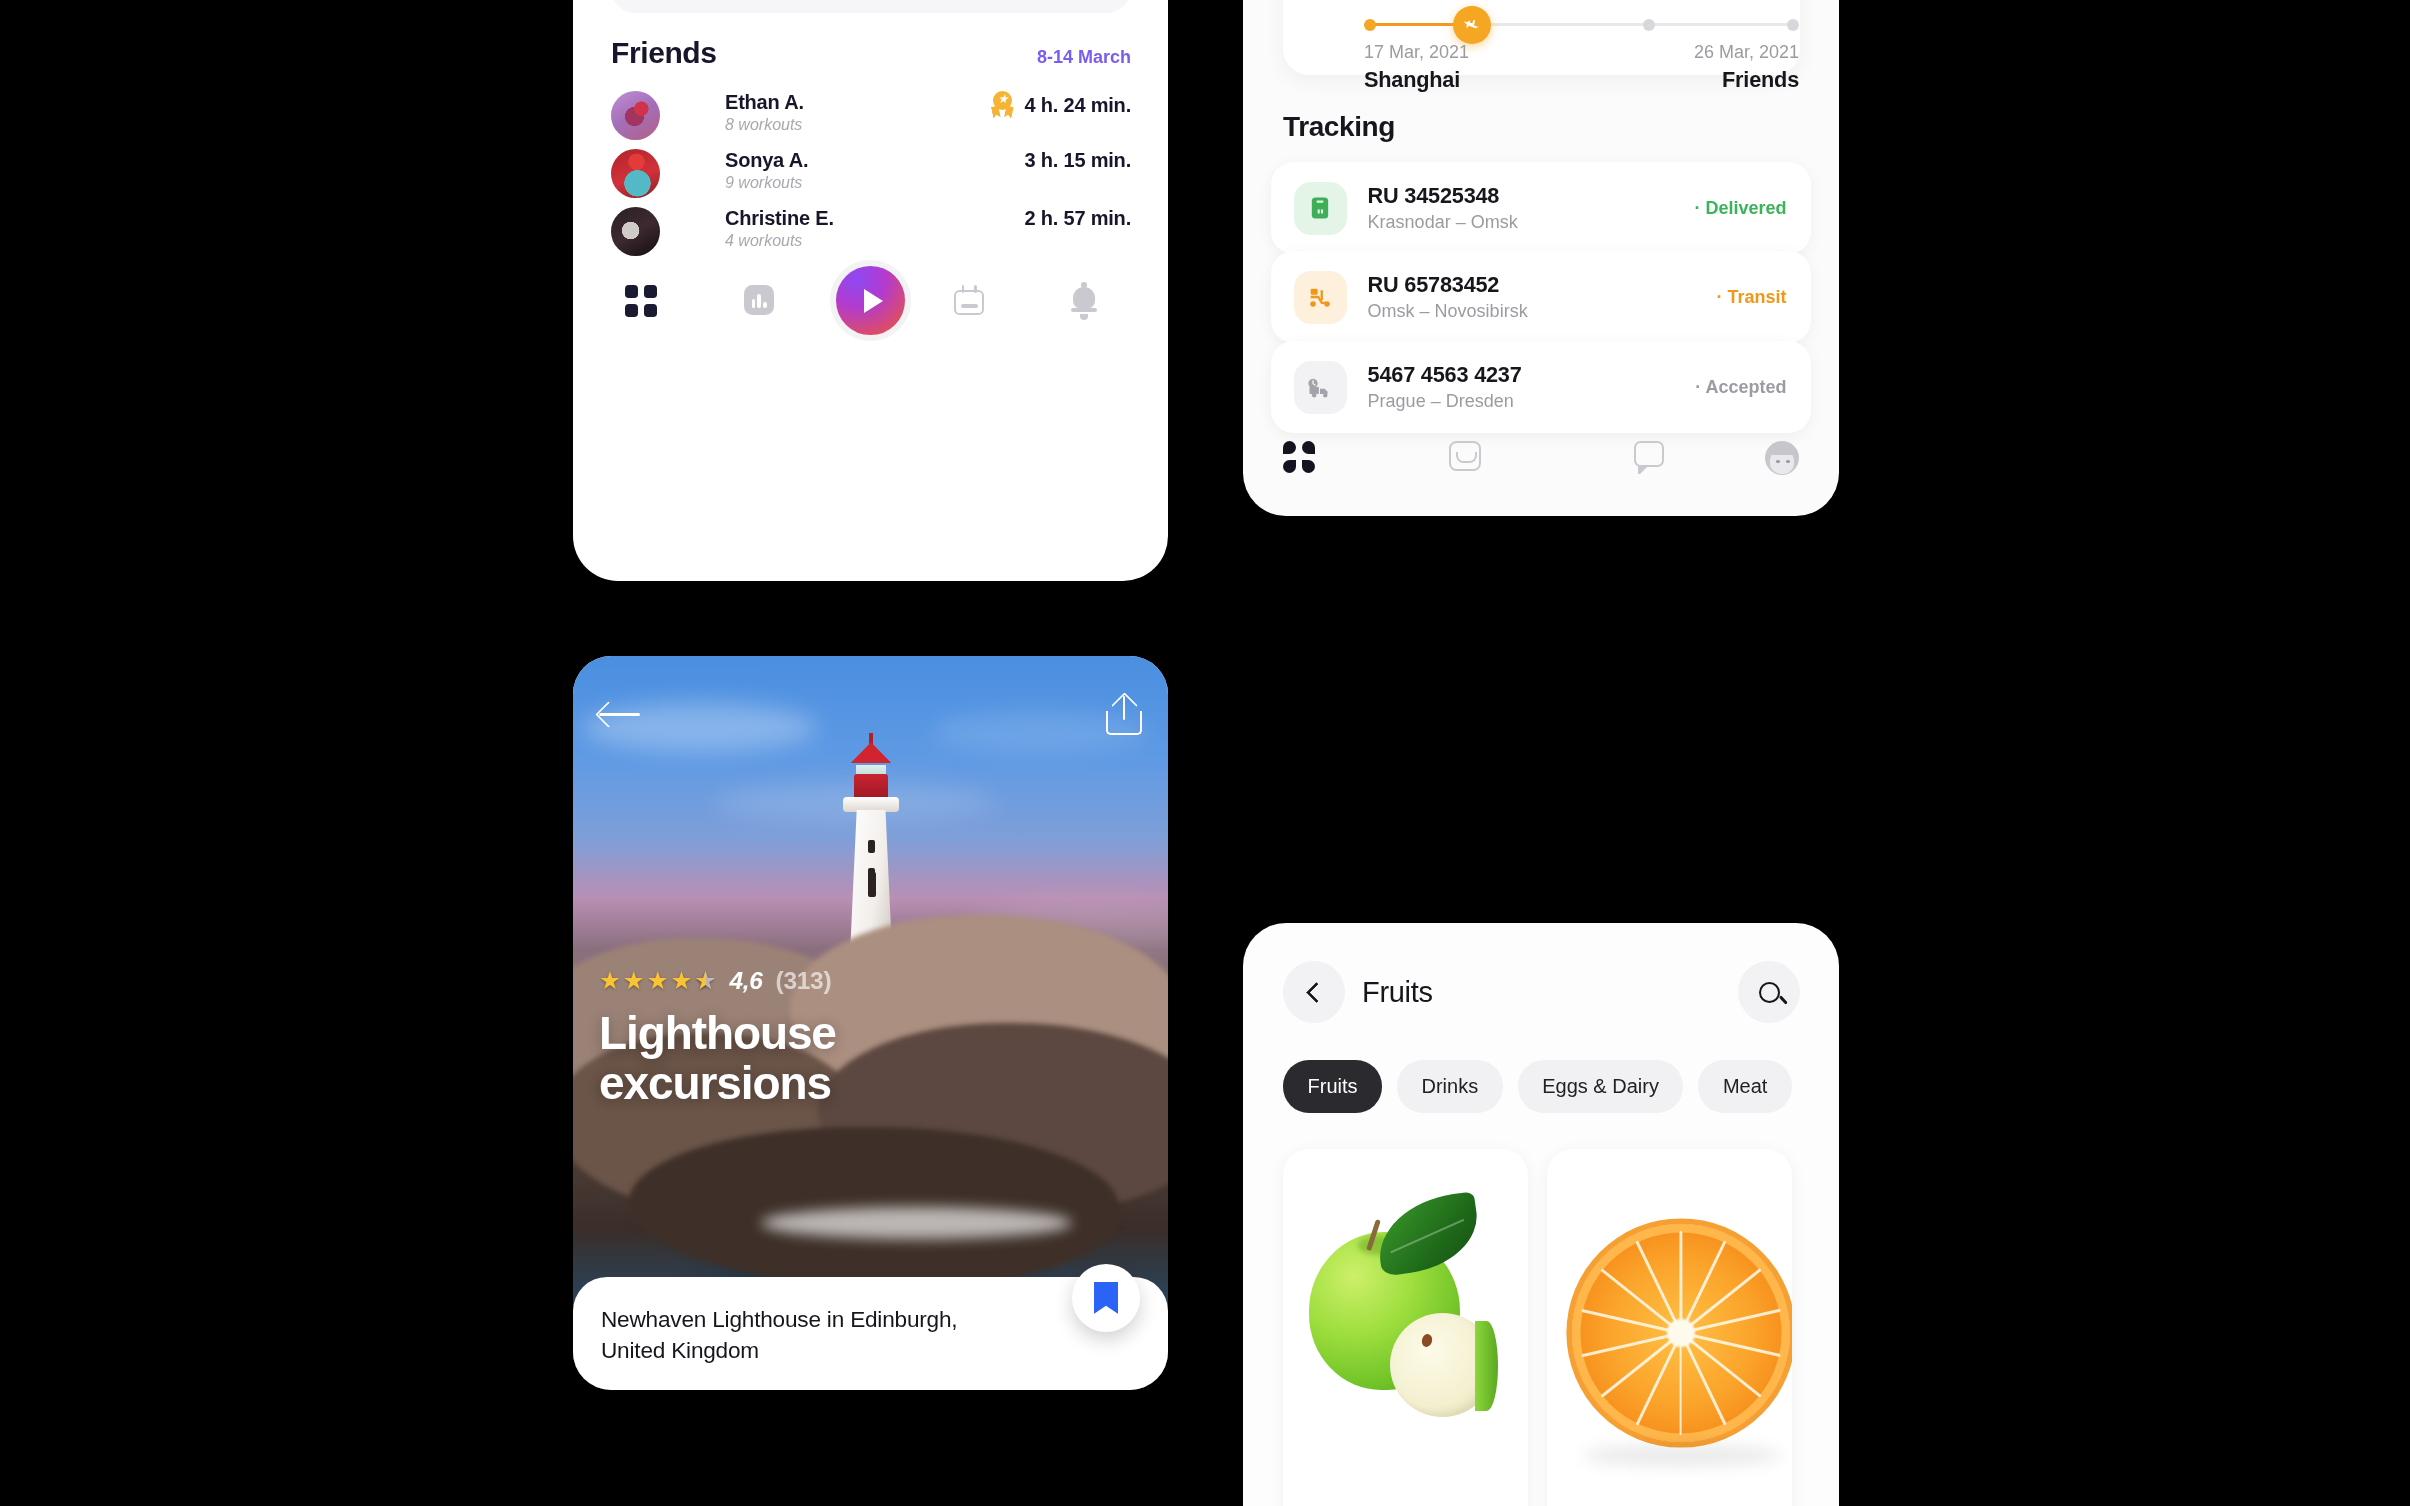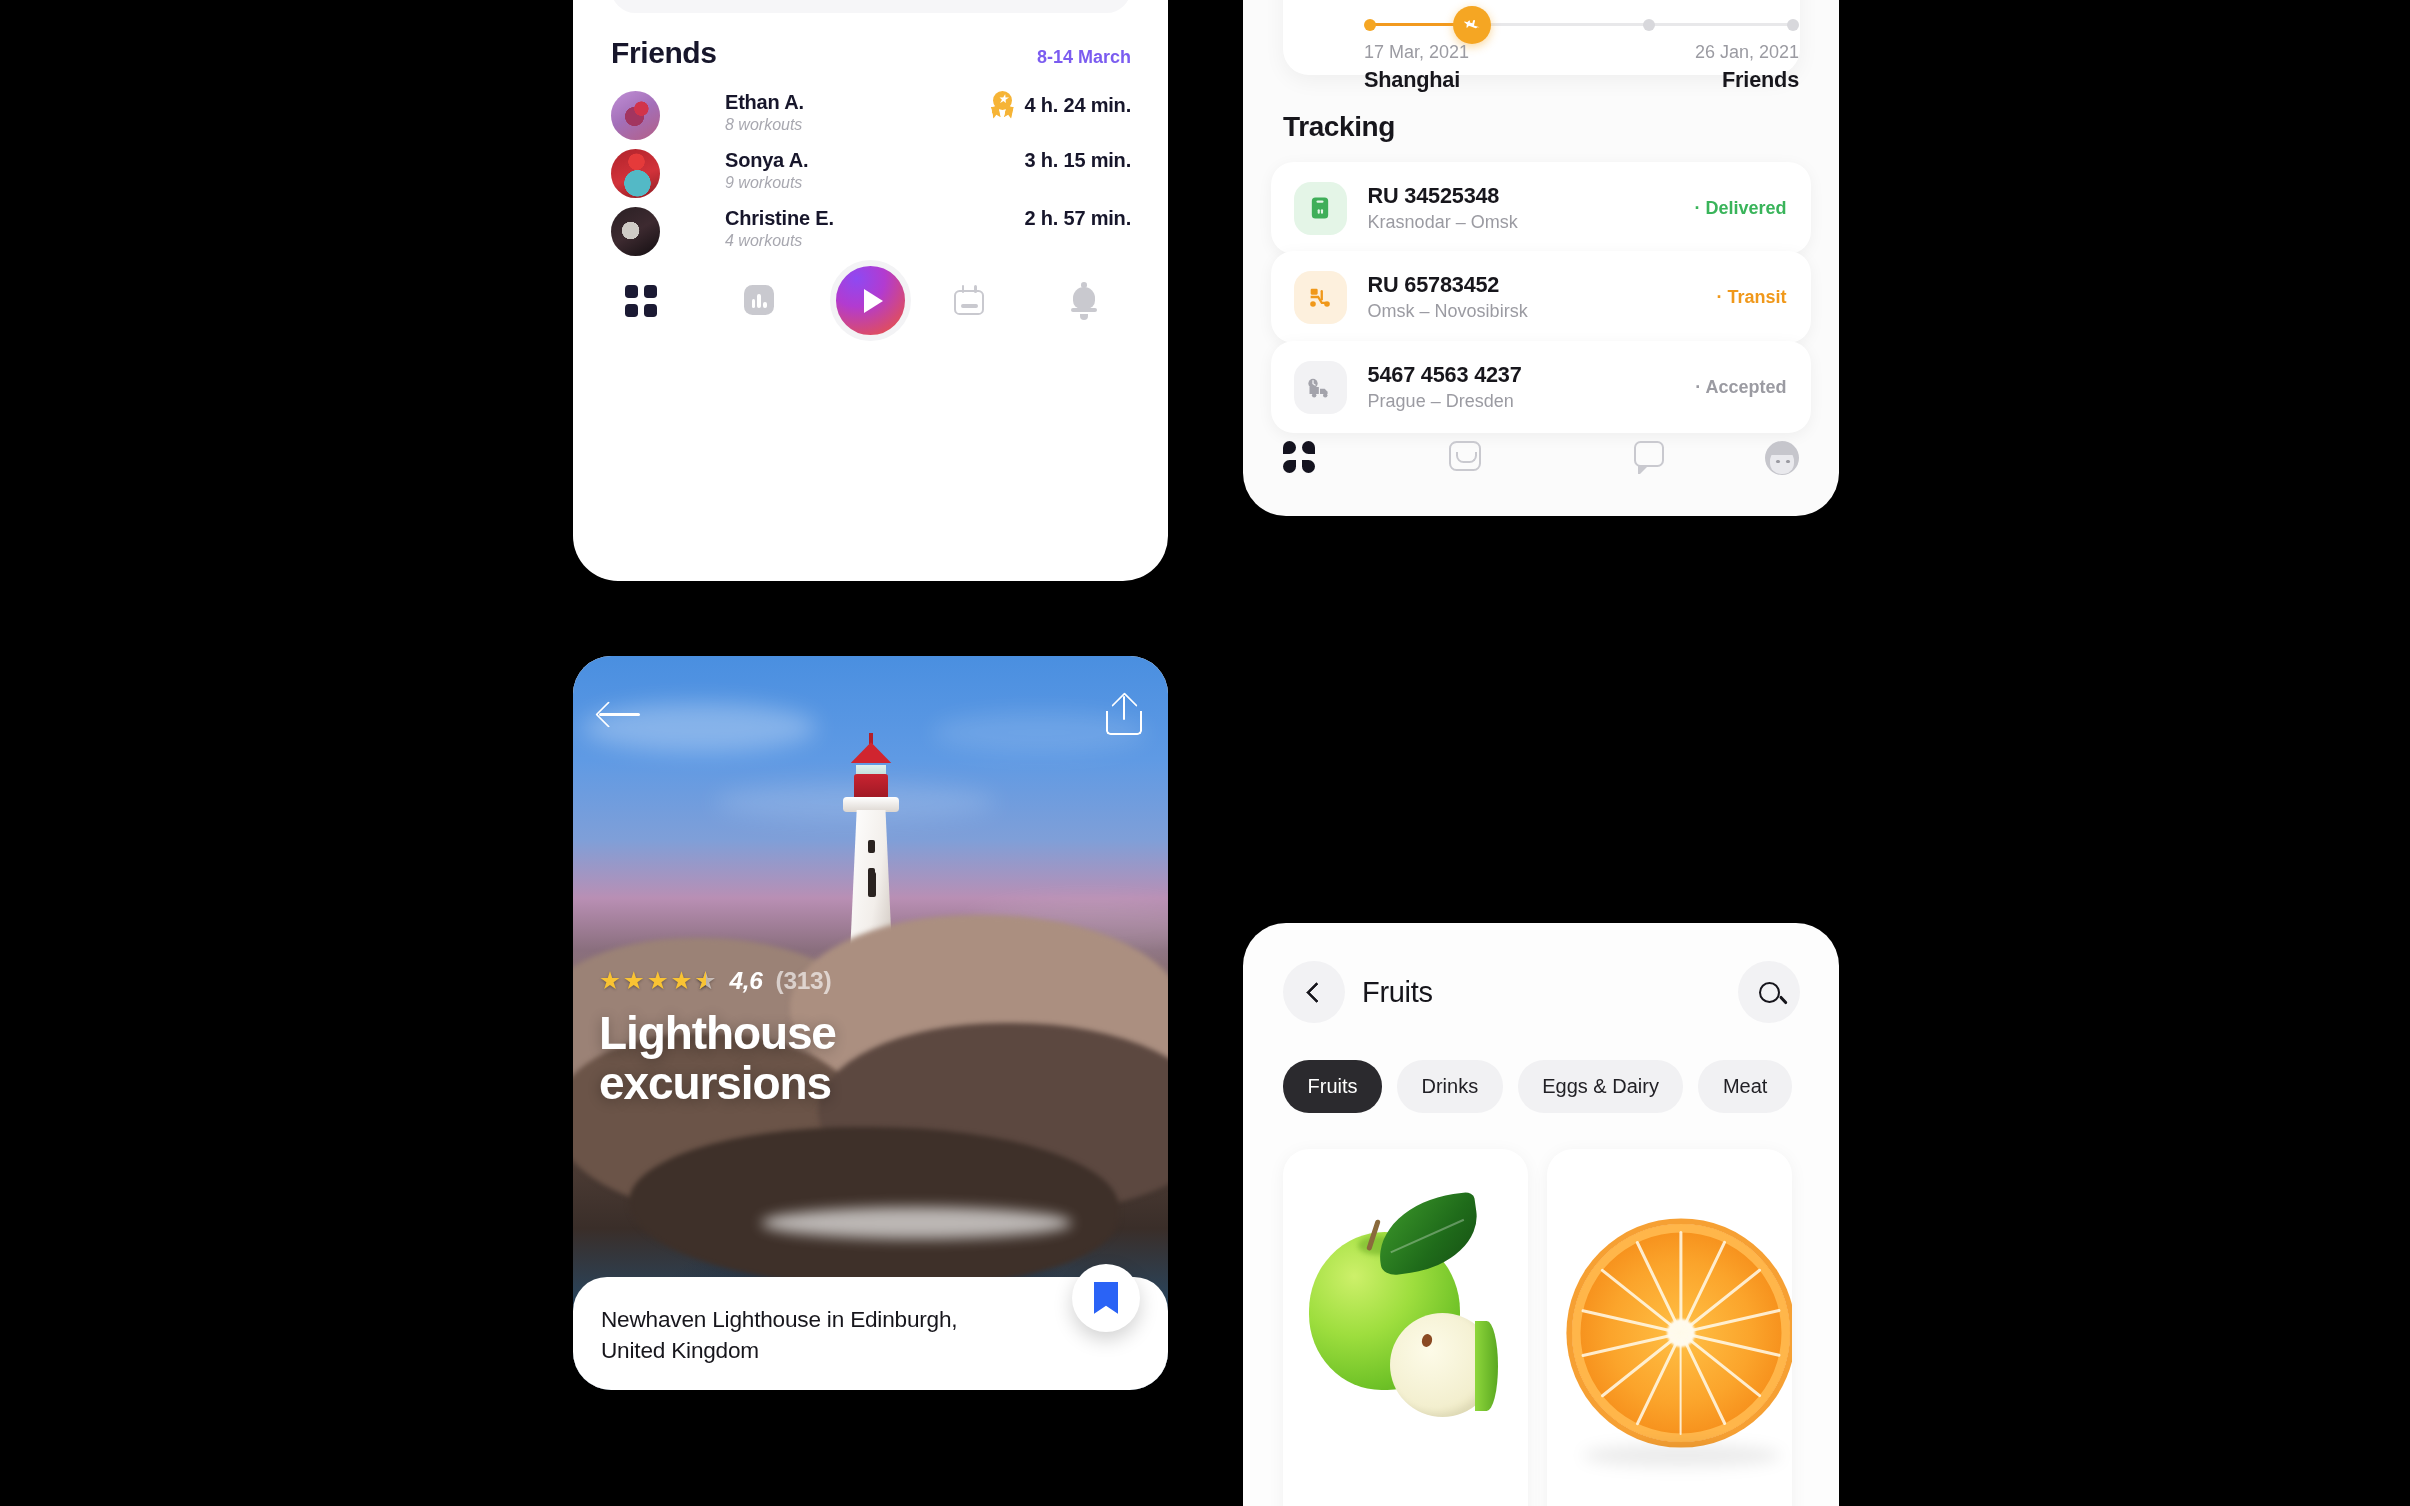--- a/index.html
+++ b/index.html
@@ -453,21 +453,21 @@
               <path d="M21 15.5l-7.2-2.1 1.3-5.6c.2-.9-.5-1.7-1.3-1.4l-1 .4-1 3.6-3.3-.9.3-1.9c.1-.6-.6-1-1-.6L5.4 9.2l-3.1-.9c-.6-.2-1.1.6-.6 1l3.1 2.5-.4 3.6c-.1.6.7 1 1.1.5l2-2.4 8.5 3.1c.8.3 1.6-.3 1.6-1.1z"></path>
             </svg>
         </div>
       </div>
       <div class="ship-ends">
         <div class="ship-end">
           <div class="d">17 Mar, 2021</div>
           <div class="c">Shanghai</div>
         </div>
         <div class="ship-end r">
-          <div class="d">26 Jan, 2021</div>
+          <div class="d">26 Mar, 2021</div>
           <div class="c">Friends</div>
         </div>
       </div>
     </div>
 
     <div class="ship-h2">Tracking</div>
 
     <div class="trk-row" style="top:313px">
       <div class="trk-ico green">
         <svg viewBox="0 0 24 24" fill="#3fae59">

